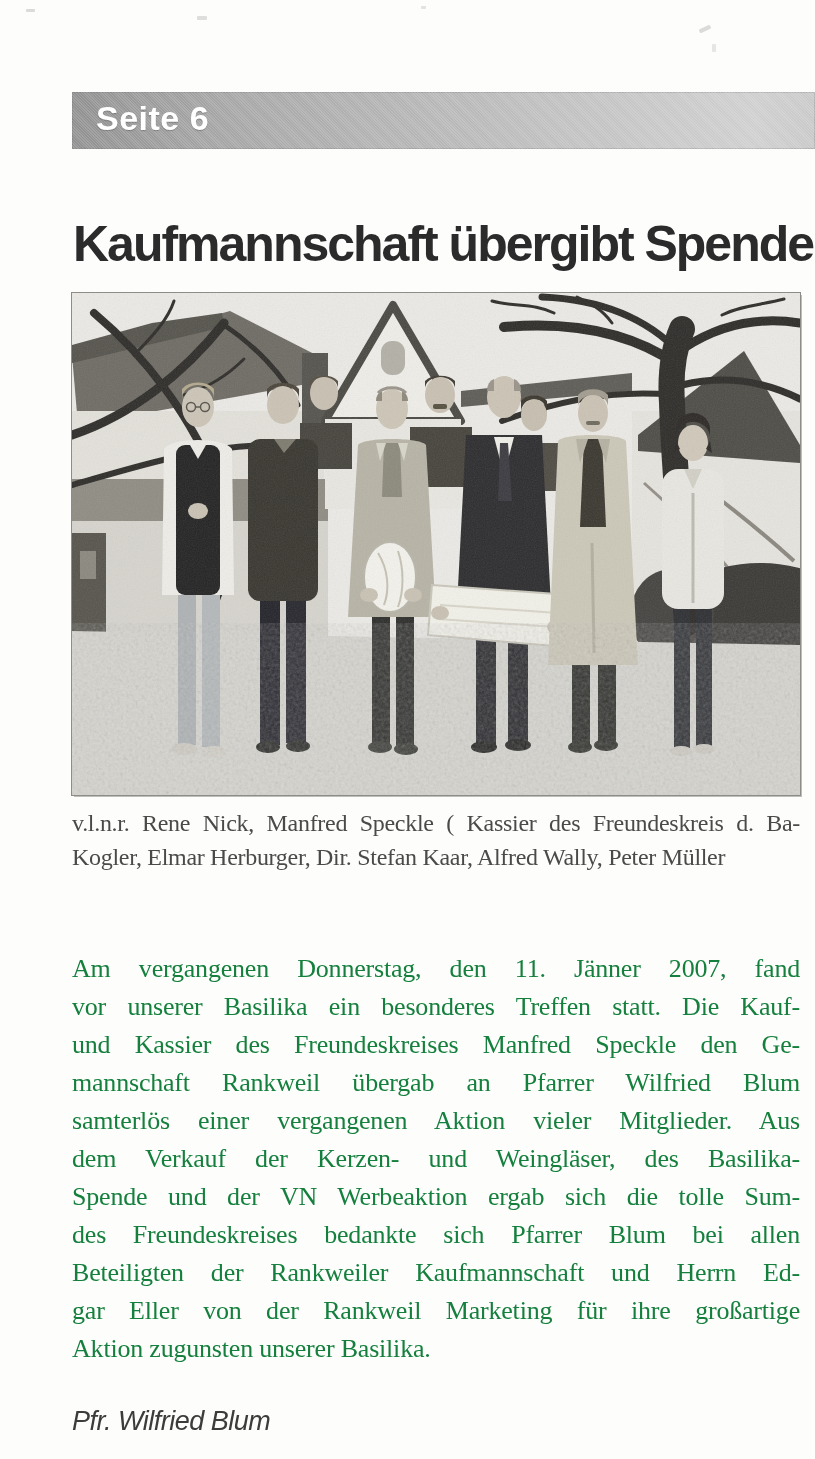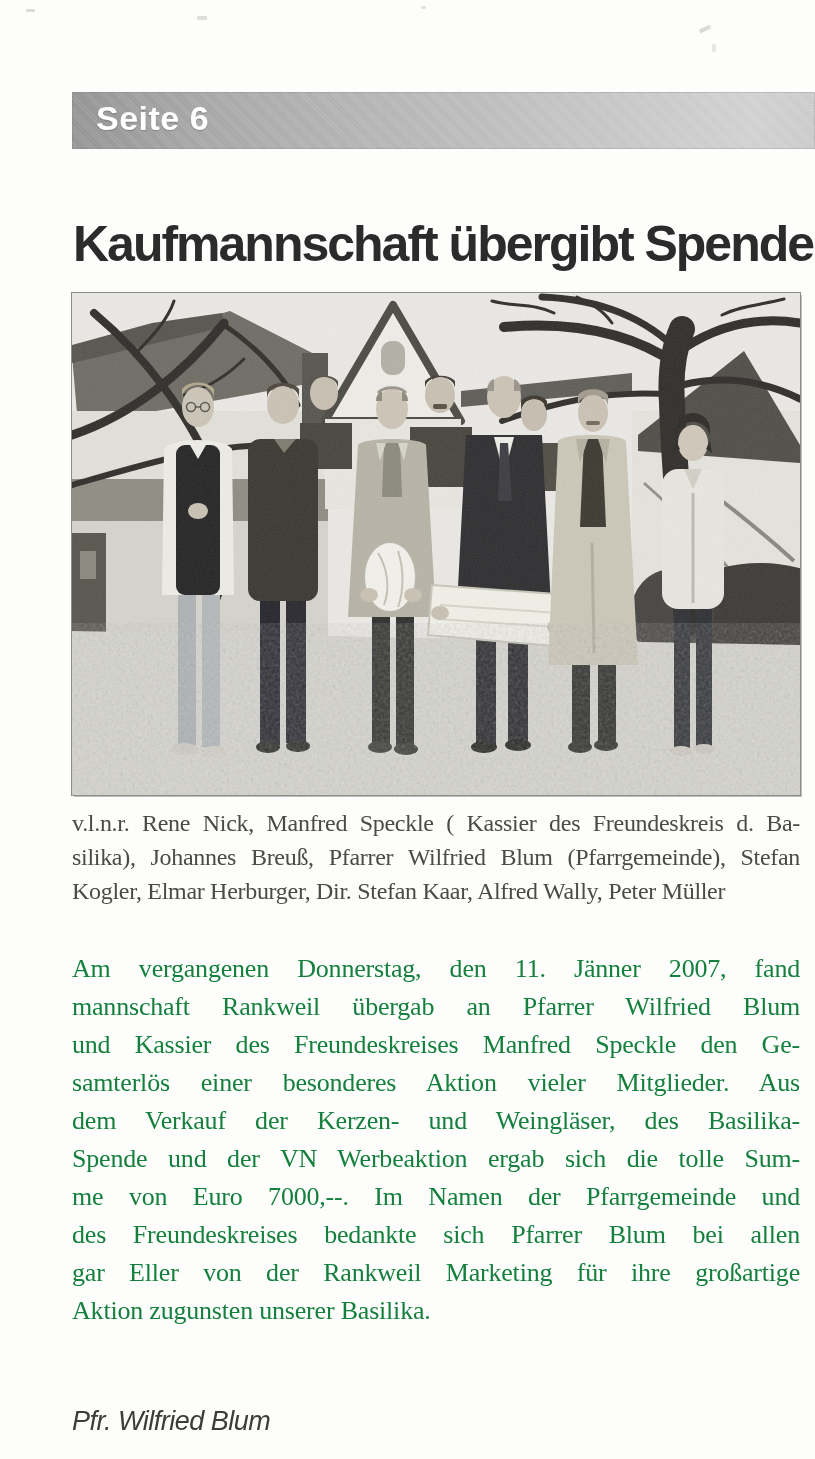--- a/index.html
+++ b/index.html
@@ -249,32 +249,32 @@
         </g>
       </g>
 
       <rect x="0" y="330" width="728" height="172" filter="url(#cgrain)" opacity="0.30"></rect>
       <rect x="0" y="0" width="728" height="502" filter="url(#fgrain)" opacity="0.14"></rect>
     </svg>
   </div>
 
   <div class="caption jlines">
       <div>v.l.n.r. Rene Nick, Manfred Speckle ( Kassier des Freundeskreis d. Ba-</div>
-      <div>silika), Johannes Breuß,  Pfarrer Wilfried Blum (Pfarrgemeinde), Stefan</div>
       <div>Kogler, Elmar Herburger, Dir. Stefan Kaar, Alfred Wally, Peter Müller</div>
     </div>
 
   <div class="bodytext jlines">
       <div>Am vergangenen Donnerstag, den 11. Jänner 2007,  fand</div>
+      <div>vor unserer Basilika ein besonderes Treffen statt. Die Kauf-</div>
+      <div>und Kassier des Freundeskreises Manfred Speckle den Ge-</div>
       <div>mannschaft Rankweil übergab an Pfarrer Wilfried Blum</div>
-      <div>und Kassier des Freundeskreises Manfred Speckle den Ge-</div>
-      <div>samterlös einer besonderes Aktion vieler Mitglieder. Aus</div>
+      <div>samterlös einer vergangenen Aktion vieler Mitglieder. Aus</div>
       <div>dem Verkauf der Kerzen- und Weingläser, des Basilika-</div>
       <div>Spende und der VN Werbeaktion ergab sich die tolle Sum-</div>
-      <div>me von Euro 7000,--. Im Namen der Pfarrgemeinde und</div>
       <div>des Freundeskreises bedankte sich Pfarrer Blum bei allen</div>
+      <div>Beteiligten der Rankweiler Kaufmannschaft und Herrn Ed-</div>
       <div>gar Eller von der Rankweil Marketing für ihre großartige</div>
       <div>Aktion zugunsten unserer Basilika.</div>
     </div>
 
   <div class="signature">Pfr. Wilfried Blum</div>
 
 </div>
 
 </body></html>

